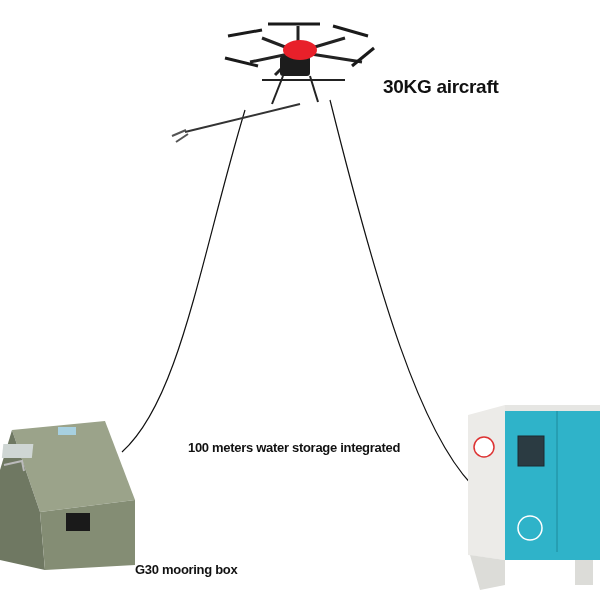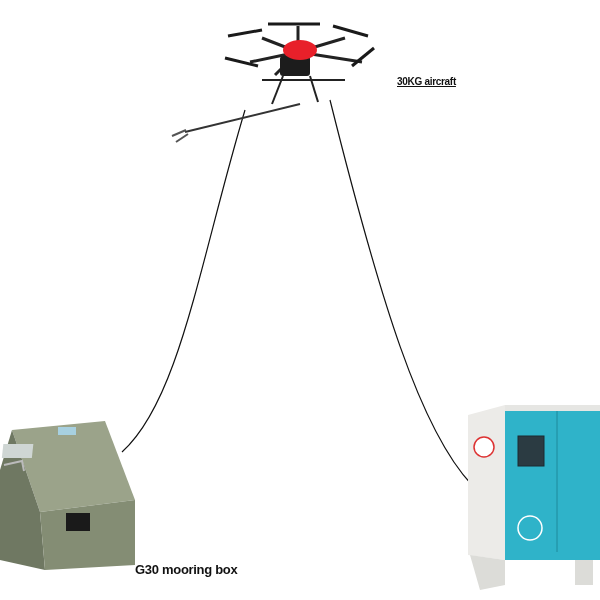--- a/index.html
+++ b/index.html
@@ -1,19 +1,19 @@
 <!DOCTYPE html>
 <html><head>
 <meta charset="utf-8">
 <style>
   html, body { margin:0; padding:0; background:#ffffff; }
   body { width:600px; height:600px; position:relative; overflow:hidden;
          font-family:"Liberation Sans", "DejaVu Sans", sans-serif; }
   .label { position:absolute; color:#111; font-weight:bold; white-space:nowrap; letter-spacing:-0.3px; }
-  #lbl-aircraft { left:397px; top:76px; font-size:10px;text-decoration:underline; }
+  #lbl-aircraft { left:383px; top:76px; font-size:19px; }
   #lbl-pump { left:188px; top:442px; font-size:13px; line-height:11px; text-align:center; }
   #lbl-mooring { left:135px; top:527px; font-size:13px;margin-top:35px; }
   svg.scene { position:absolute; left:0; top:0; }
 </style>
 </head>
 <body>
 
 <svg class="scene" width="600" height="600" viewBox="0 0 600 600">
 
   <path d="M122 452 C 180 400, 200 260, 245 110" stroke="#111" stroke-width="1.2" fill="none"></path>
@@ -64,14 +64,15 @@
     <rect x="518" y="436" width="26" height="30" fill="#2b3b42" stroke="#1d2a30"></rect>
     <circle cx="484" cy="447" r="10" fill="#fff" stroke="#d33" stroke-width="1.5"></circle>
     <circle cx="530" cy="528" r="12" fill="none" stroke="#fff" stroke-width="1.5"></circle>
     <polygon points="470,555 505,560 505,585 480,590" fill="#dcdcd8"></polygon>
     <rect x="575" y="560" width="18" height="25" fill="#dcdcd8"></rect>
   </g>
 </svg>
 
 <div id="lbl-aircraft" class="label">30KG aircraft</div>
 <div id="lbl-pump" class="label">
+  <div>100 meters water storage integrated</div>
 </div>
 <div id="lbl-mooring" class="label">G30 mooring box</div>
 
 </body></html>

